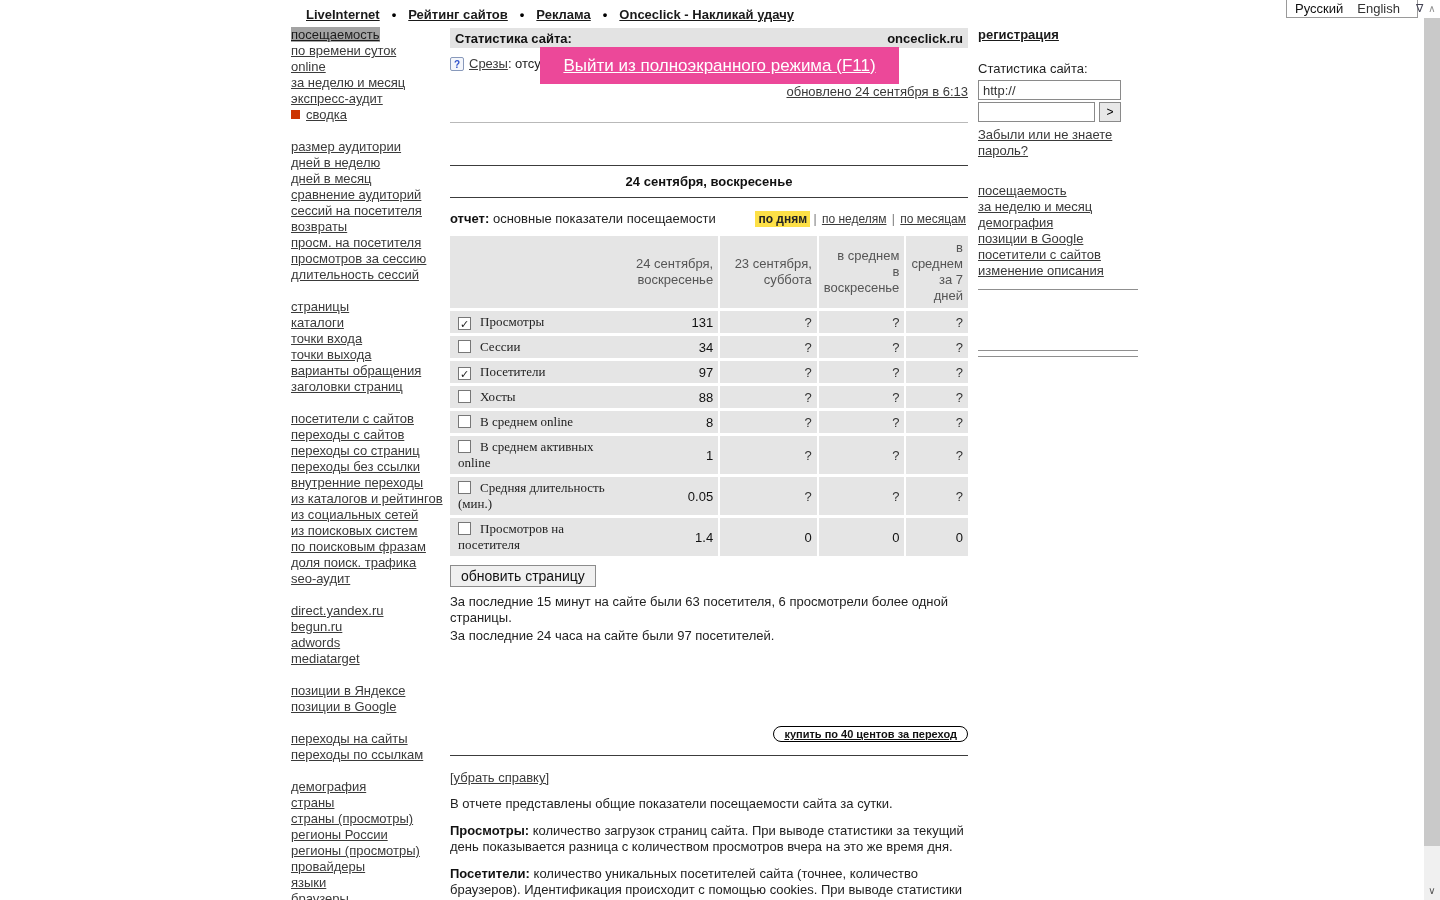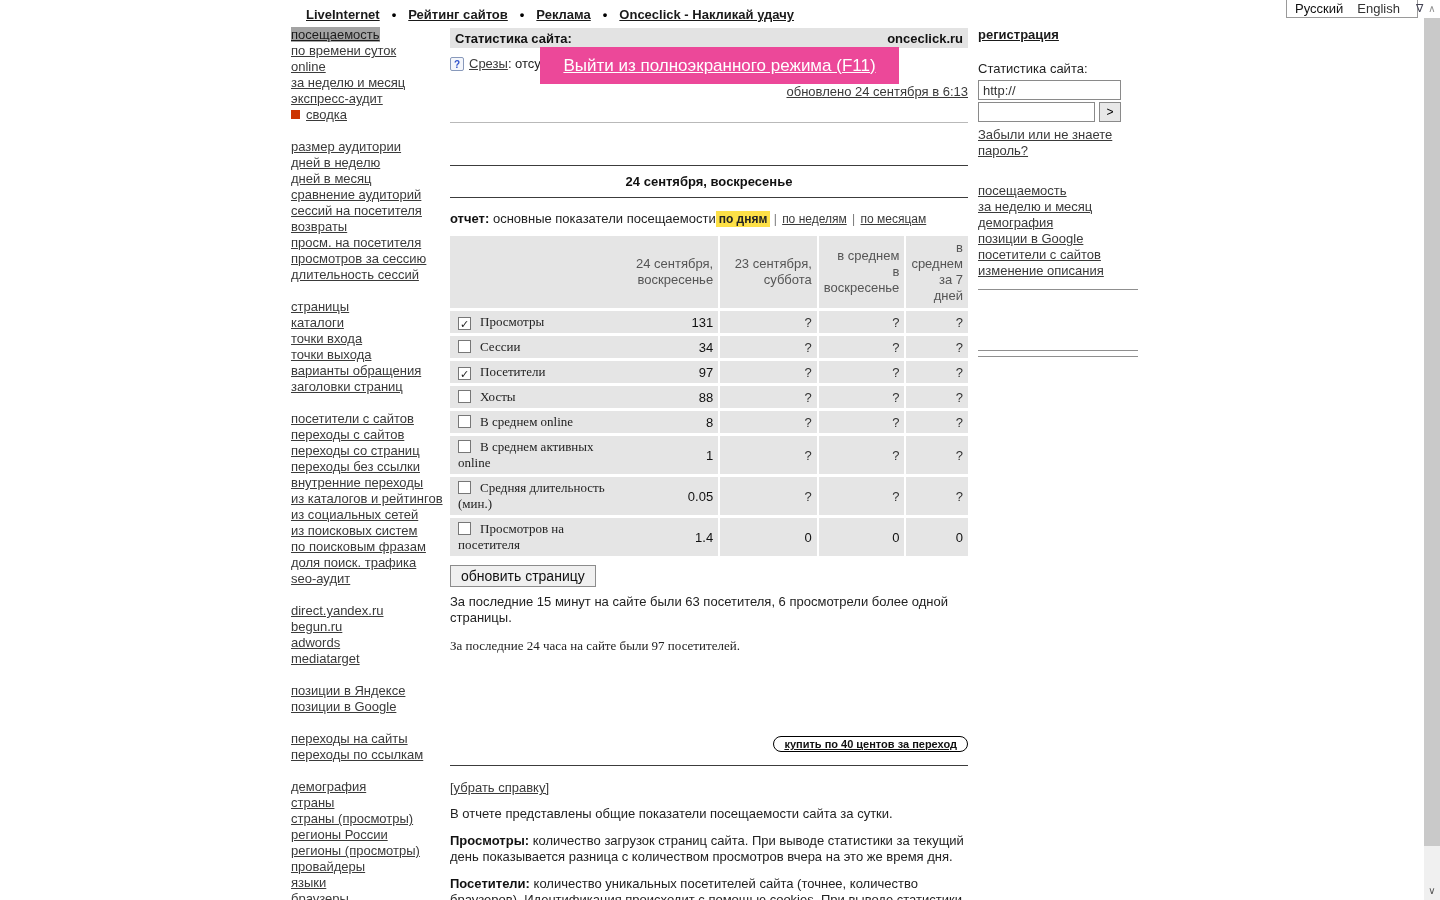--- a/index.html
+++ b/index.html
@@ -52,39 +52,39 @@
   
   .main { position:absolute; left:450px; top:28px; width:518px; }
   .hdr-bar { height:20px; background:#e3e3e3; display:flex; justify-content:space-between; align-items:center; padding:0 5px; font-weight:bold; color:#111; }
   .slices { margin-top:8px; display:flex; align-items:center; gap:5px; }
   .q-icon { display:inline-block; width:14px; height:14px; border:1px solid #8899bb; border-radius:2px; color:#3355cc; font-size:10px; font-weight:bold; text-align:center; line-height:13px; background:#f4f6fb; }
   .updated { text-align:right; margin-top:13px; }
   .rule-light { margin-top:23px; border-top:1px solid #b9b9b9; }
   .rule-dark-a { margin-top:42px; border-top:1px solid #3c3c3c; }
   .day-title { text-align:center; font-weight:bold; padding:8px 0; color:#111; }
   .rule-dark-b { border-top:1px solid #3c3c3c; }
-  .report-row { margin-top:13px; display:flex; justify-content:flex-start; align-items:baseline; }
+  .report-row { margin-top:13px; display:flex; justify-content:space-between; align-items:baseline; }
   .report-name b { color:#111; }
   .views { font-size:12px; white-space:nowrap; color:#777; }
   .view-current { font-weight:bold; background:#fde047; padding:1px 3px; color:#222; text-decoration:none; }
   .views a { margin:0 2px; }
   
   table.stats { margin-top:7px; width:100%; border-collapse:separate; border-spacing:0 3px; }
   table.stats td, table.stats th { background:#e5e5e5; vertical-align:middle; font-weight:normal; }
   th.colhead { white-space:pre-line; text-align:right; padding:4px 5px; color:#555; line-height:16px; }
   th.corner { background:#e5e5e5; }
   th.gapped, td.gapped { border-left:2px solid #fff; }
   td.metric { padding:3px 4px 3px 8px; line-height:16px;font-family:Liberation Serif, serif; }
   td.val { text-align:right; padding-right:5px; color:#111; }
   td.val.q { color:#333; }
   .cbx { display:inline-block; width:13px; height:13px; border:1px solid #777; background:#fff; margin-right:9px; vertical-align:-2px; text-align:center; line-height:12px; font-size:11px; color:#222; }
   
   .refresh-btn { margin-top:6px; font-family:"Liberation Sans",sans-serif; font-size:14px; padding:2px 10px; border:1px solid #8c8c8c; background:#f0f0f0; cursor:pointer; color:#111; }
   .stat-line { margin-top:7px; line-height:16px; }
-  .stat-line + .stat-line { margin-top:12px;font-family:Liberation Serif, serif; }
+  .stat-line + .stat-line { margin-top:2px; }
   .buy-wrap { margin-top:82px; text-align:right; }
   .buy-pill { display:inline-block; border:1px solid #000; border-radius:9px; padding:1px 10px; font-size:11px; font-weight:bold; color:#111; }
   .rule-dark-c { margin-top:13px; border-top:1px solid #3c3c3c; }
   .hide-help { display:inline-block; margin-top:14px; }
   .help-p { margin-top:11px; line-height:16px; color:#222; }
   .help-p b { color:#111; }
   .tooltip {
     position:absolute; left:540px; top:47px; width:359px; height:37px;
     background:#ec4899; color:#fff; font-size:17px;
     display:flex; align-items:center; justify-content:center;

